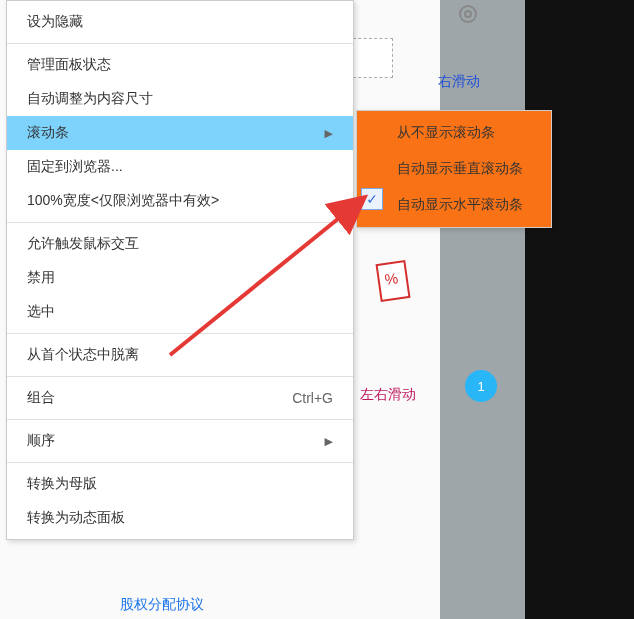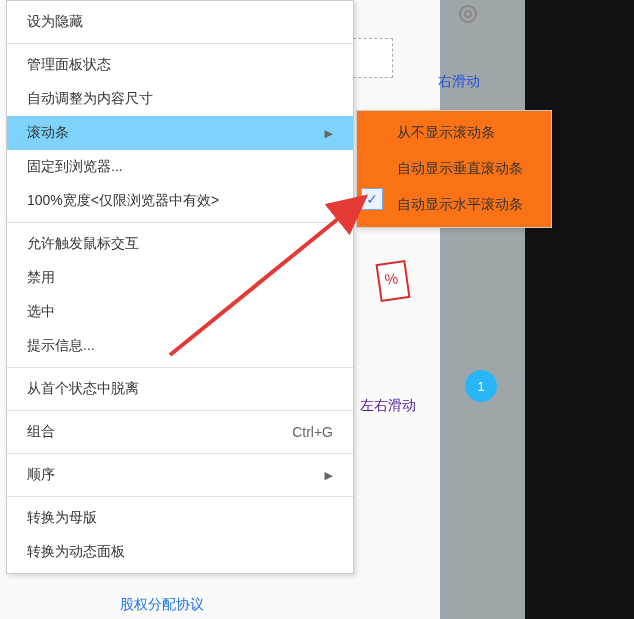--- a/index.html
+++ b/index.html
@@ -29,23 +29,22 @@
   }
   .bg-gear {
     position: absolute;
     left: 456px; top: 2px;
     width: 24px; height: 24px;
     color: #888;
   }
   .bg-slide-label {
     position: absolute;
     left: 360px; top: 386px;
-    color: #4c1d95;
-    font-size: 14px;
-    margin-top: 11px;
+    color: #be185d;
+    font-size: 14px;
   }
   .bg-slide-top {
     position: absolute;
     left: 438px; top: 53px;
     color: #1d4ed8;
     font-size: 14px;
     margin-top: 20px;
   }
   .bg-badge {
     position: absolute;
@@ -212,23 +211,20 @@
   <div class="menu-sep"></div>
   <div class="menu-item">
     <span>允许触发鼠标交互</span>
   </div>
   <div class="menu-item">
     <span>禁用</span>
   </div>
   <div class="menu-item">
     <span>选中</span>
   </div>
-  <div class="menu-item">
-    <span>提示信息...</span>
-  </div>
   <div class="menu-sep"></div>
   <div class="menu-item">
     <span>从首个状态中脱离</span>
   </div>
   <div class="menu-sep"></div>
   <div class="menu-item">
     <span>组合</span>
     <span class="shortcut">Ctrl+G</span>
   </div>
   <div class="menu-sep"></div>

